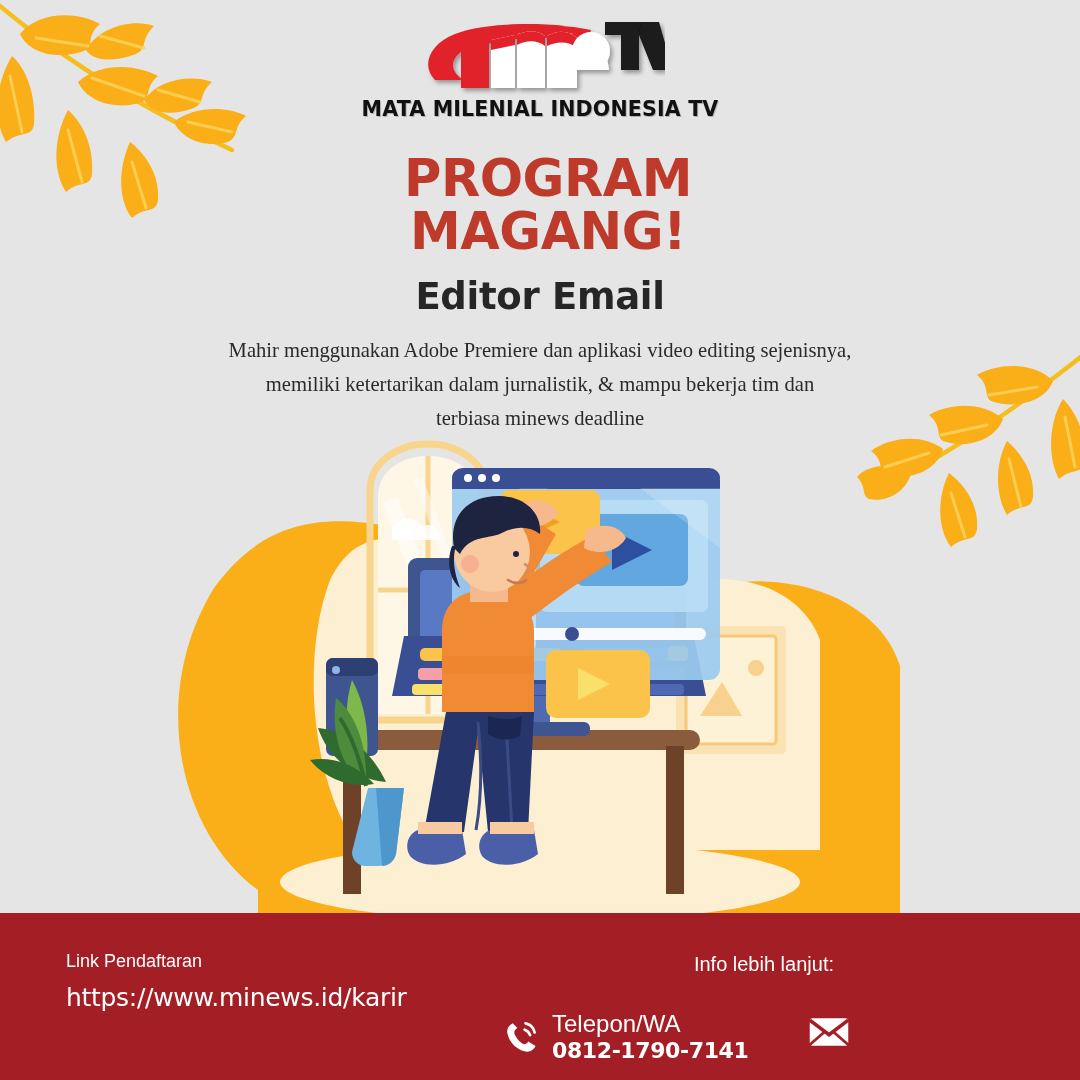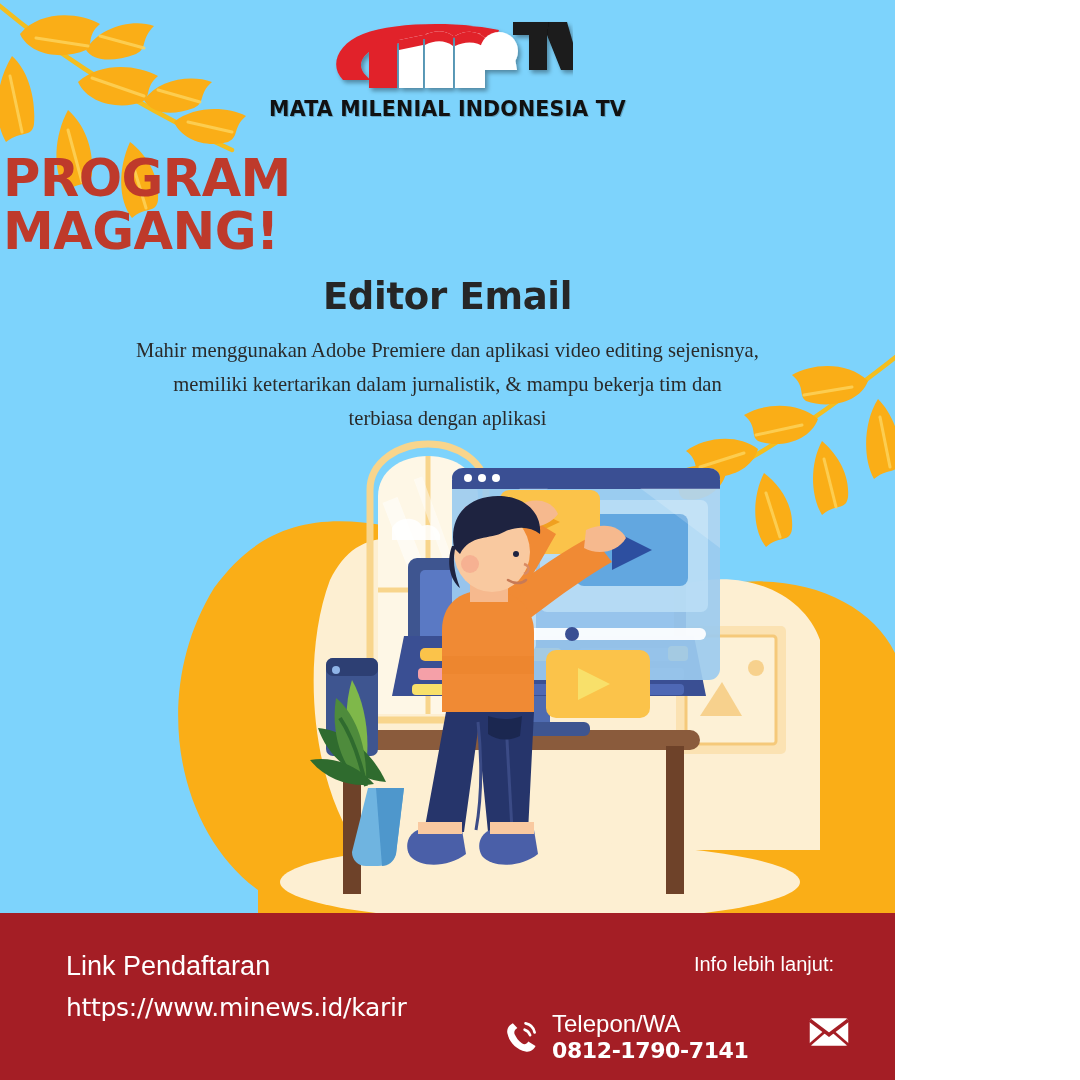--- a/index.html
+++ b/index.html
@@ -5,22 +5,22 @@
 <style>
   * { margin:0; padding:0; box-sizing:border-box; }
   html, body {
     width:1080px; height:1080px;
     background:#ffffff;
     font-family:"Liberation Sans", sans-serif;
     overflow:hidden;
   }
   #poster {
     position:relative;
-    width:895px; height:1080px;
-    background:#7dd3fc;
+    width:1080px; height:1080px;
+    background:#e5e5e5;
     overflow:hidden;
     padding-left:18px;
   }
 
   
   .branch { position:absolute; pointer-events:none; }
   #branch-top-left { left:-18px; top:-10px; width:270px; height:230px; }
   #branch-right    { right:-12px; top:345px; width:235px; height:205px; }
 
   
@@ -35,21 +35,22 @@
     font-weight:bold;
     font-size:20.5px;
     letter-spacing:0.2px;
     color:#111111;
     text-shadow:1px 1px 0 rgba(0,0,0,.22);
     white-space:nowrap;
   }
 
   
   #headline {
-    position:absolute; left:3px; right:0; top:152px;
+    position:absolute; left:16px; right:0; top:152px;
+    text-align:center;
     font-family:"DejaVu Sans", sans-serif;
     font-weight:bold;
     font-size:51px;
     line-height:1.04;
     letter-spacing:-0.5px;
     color:#BE3A2B;
   }
   #headline .l2 { display:block; }
 
   #subtitle {
@@ -82,21 +83,21 @@
   #footer {
     position:absolute; left:0; bottom:0;
     width:1080px; height:167px;
     background:#A41E25;
   }
   #footer-left {
     position:absolute; left:66px; top:38px;
   }
   #link-label {
     font-family:"Liberation Sans", sans-serif;
-    font-size:27px;
+    font-size:18px;
     color:#ffffff;
     line-height:1.15;
   }
   #link-url {
     margin-top:11px;
     font-family:"DejaVu Sans", sans-serif;
     font-weight:normal;
     font-size:25px;
     letter-spacing:-0.3px;
     color:#ffffff;
@@ -228,21 +229,21 @@
   <h1 id="headline">
     <span class="l1">PROGRAM</span>
     <span class="l2">MAGANG!</span>
   </h1>
 
   <h2 id="subtitle">Editor Email</h2>
 
   <p id="description">
     <span>Mahir menggunakan Adobe Premiere dan aplikasi video editing sejenisnya,</span>
     <span>memiliki ketertarikan dalam jurnalistik, &amp; mampu bekerja tim dan</span>
-    <span>terbiasa dengan aplikasi</span>
+    <span>terbiasa minews deadline</span>
   </p>
 
   <svg id="illustration" viewBox="0 0 1080 500">
 
     <path d="M214 158 C150 262 176 400 258 460 L258 500 L900 500 L900 236
              C884 182 818 146 742 152 C672 158 640 188 566 178
              C492 168 470 112 388 96 C310 82 258 98 214 158 Z" fill="#FAAE17"></path>
 
     <path d="M330 150 C300 230 312 356 360 420 L820 420 L820 210
              C806 170 760 144 706 150 C656 156 630 182 572 174

